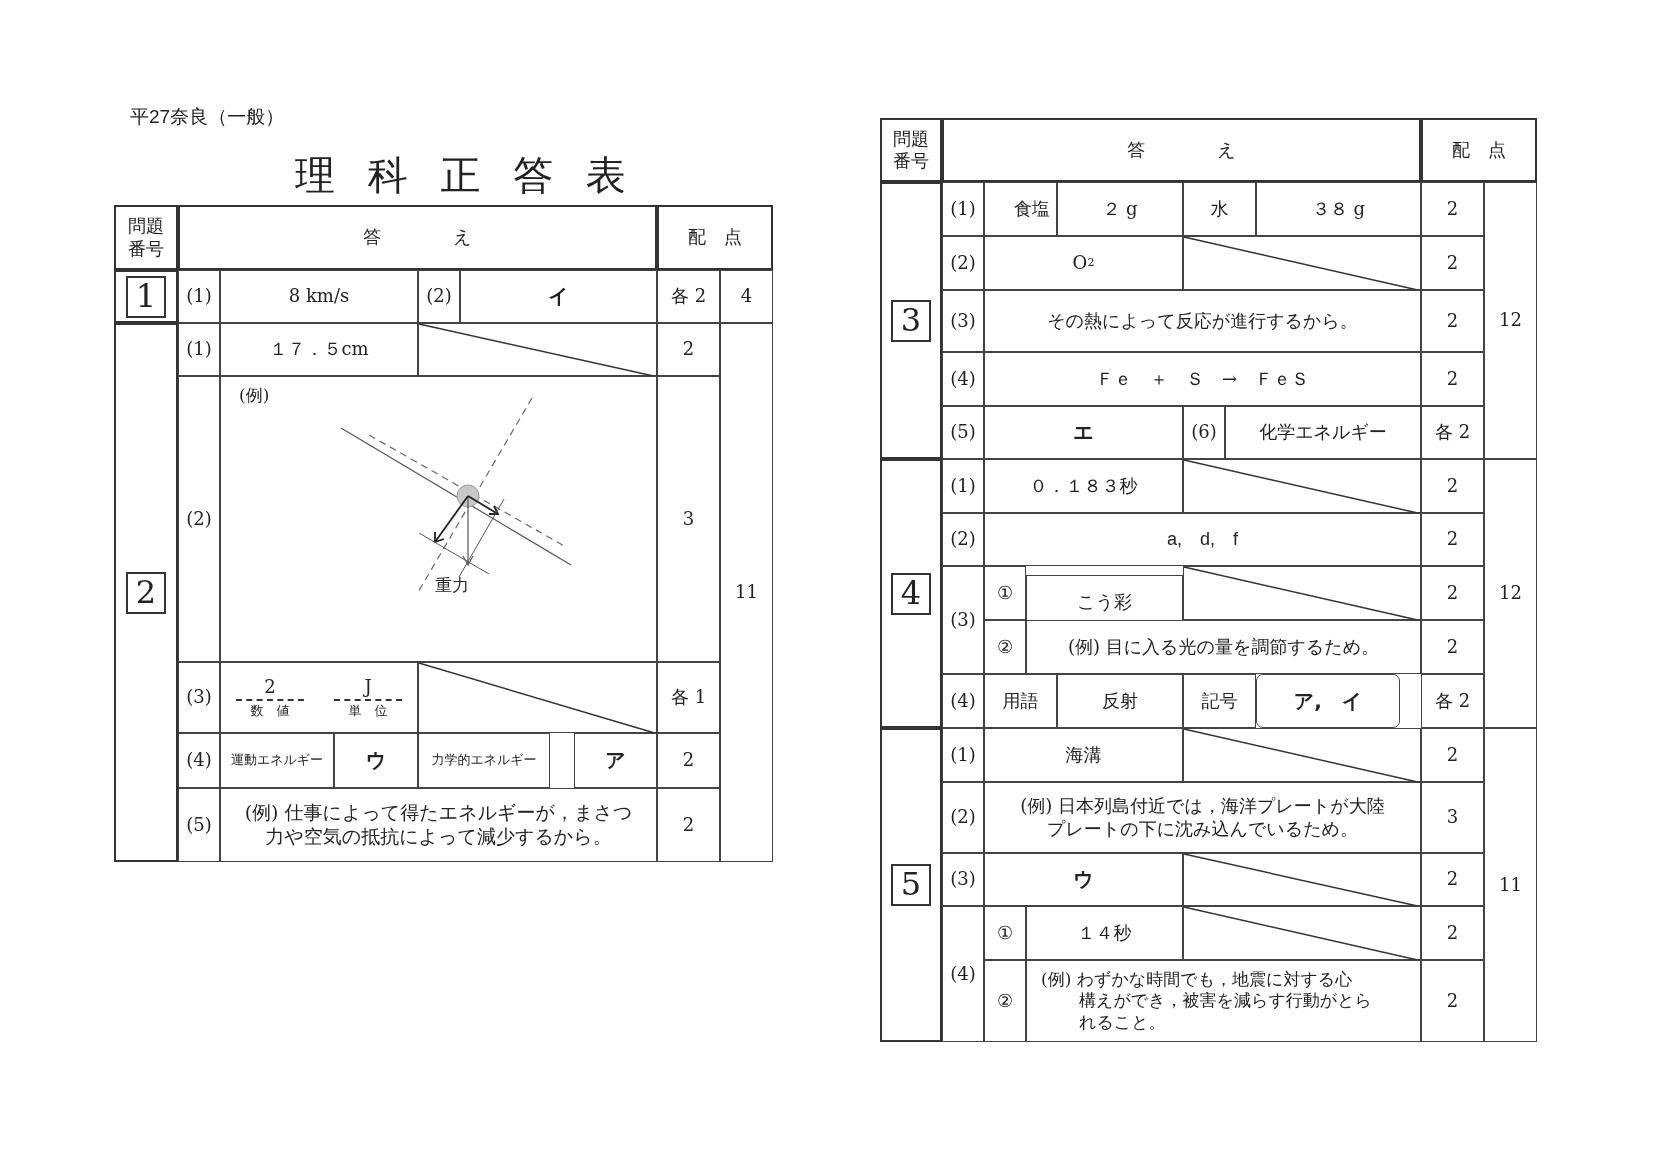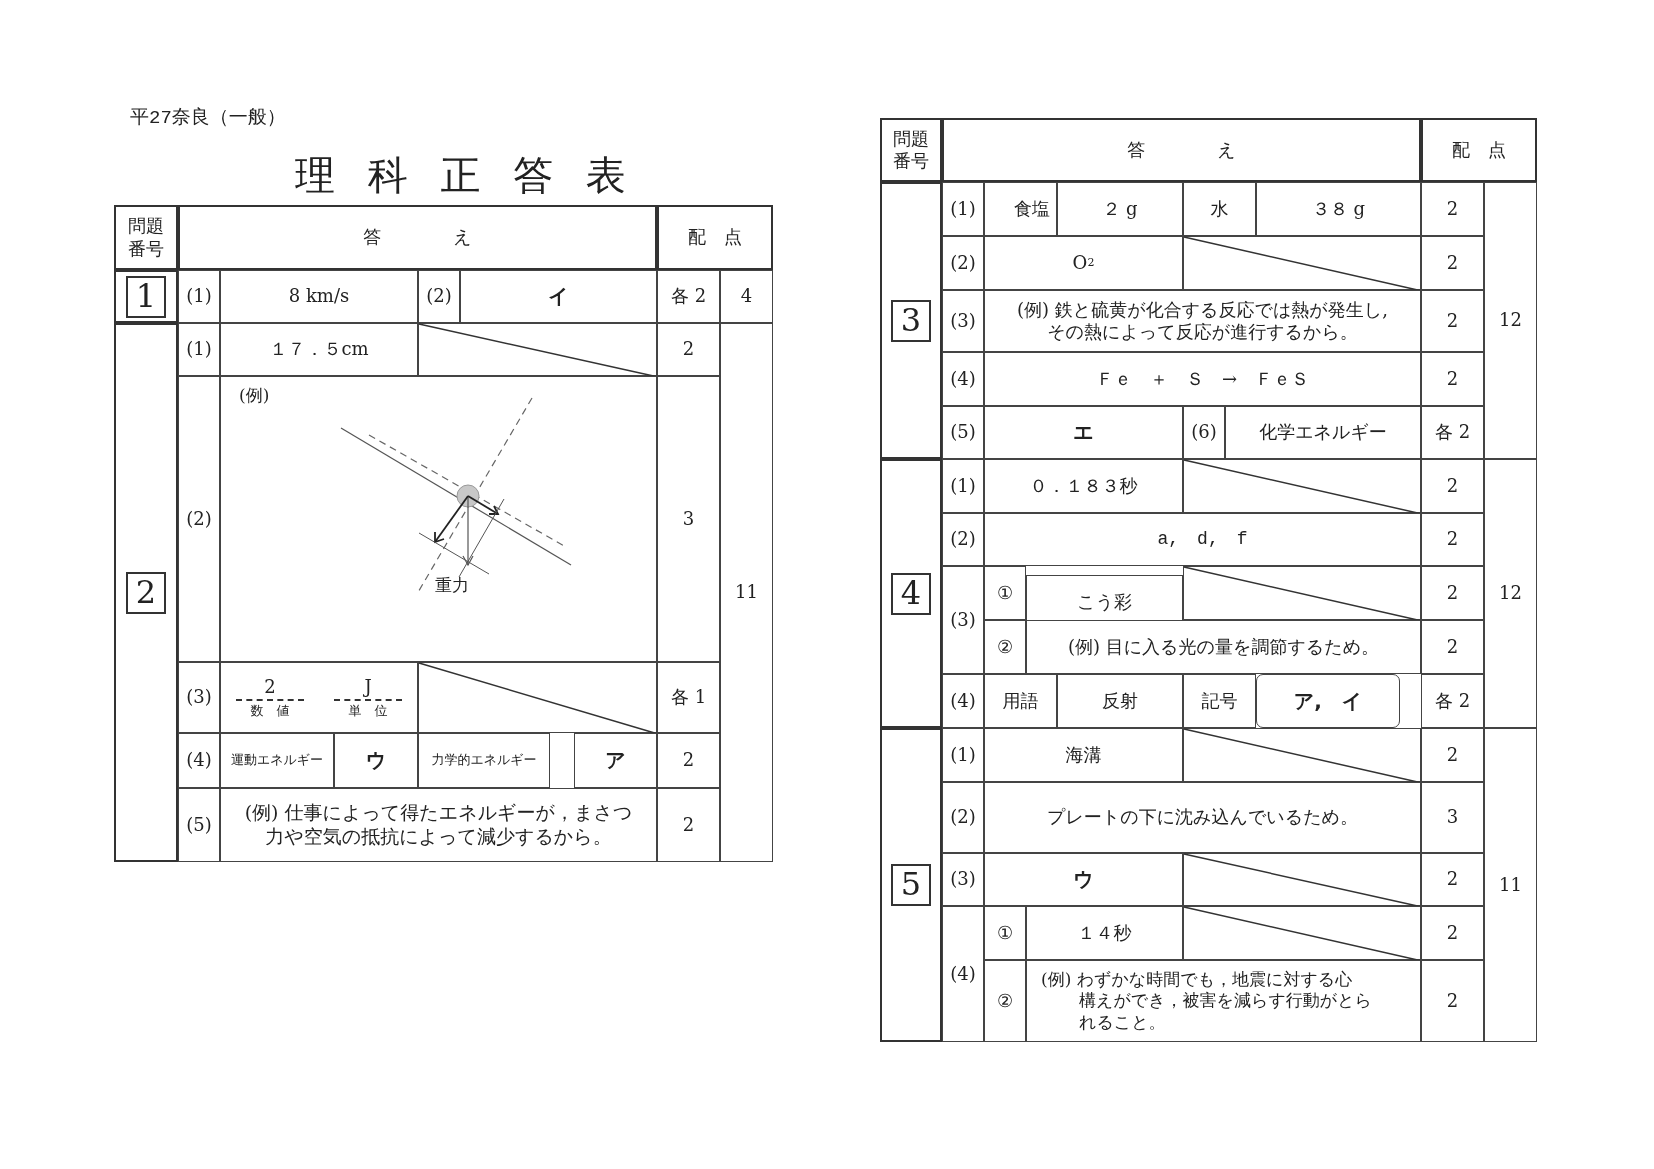--- a/index.html
+++ b/index.html
@@ -5,21 +5,21 @@
   html,body{margin:0;padding:0;background:#fff;}
   body{width:1654px;height:1169px;position:relative;overflow:hidden;
        font-family:"DejaVu Serif","Liberation Serif",serif;color:#222;}
   .abs{position:absolute;box-sizing:border-box;}
   .cell{position:absolute;box-sizing:border-box;border:1.5px solid #444;
         display:flex;align-items:center;justify-content:center;text-align:center;
         font-size:18px;line-height:1.25;background:#fff;}
   .thick{border-width:2.5px;border-color:#333;}
   .num-box{display:inline-block;border:2px solid #333;width:36px;height:38px;line-height:36px;
            font-size:32px;text-align:center;font-family:"DejaVu Serif",serif;}
-  .sans{font-family:Liberation Mono, monospace;}
+  .sans{font-family:Liberation Sans, sans-serif;}
   .small{font-size:13px;}
   .kata{font-family:"DejaVu Sans",sans-serif;font-weight:bold;font-size:20px;}
   .diag{position:absolute;inset:0;}
   svg{overflow:visible;}
 </style>
 </head>
 <body>
 
 <div class="abs sans" style="left:130px;top:104px;font-size:19px;">平27奈良（一般）</div>
 <div class="abs" style="left:295px;top:148px;font-size:40px;letter-spacing:0.25em;">理 科 正 答 表</div>
@@ -150,21 +150,20 @@
   </div>
   <div class="cell" style="left:1183px;top:236px;width:238px;height:54px;">
     <svg class="diag" width="238" height="54">
         <line x1="0" y1="0" x2="238" y2="54" stroke="#333" stroke-width="1.5"></line>
       </svg>
   </div>
   <div class="cell" style="left:1421px;top:236px;width:63px;height:54px;">2</div>
 
   <div class="cell" style="left:942px;top:290px;width:42px;height:62px;">(3)</div>
   <div class="cell" style="left:984px;top:290px;width:437px;height:62px;flex-direction:column;font-size:18px;">
-    <span>(例) 鉄と硫黄が化合する反応では熱が発生し,</span>
     <span>その熱によって反応が進行するから。</span>
   </div>
   <div class="cell" style="left:1421px;top:290px;width:63px;height:62px;">2</div>
 
   <div class="cell" style="left:942px;top:352px;width:42px;height:54px;">(4)</div>
   <div class="cell" style="left:984px;top:352px;width:437px;height:54px;">Ｆｅ　＋　Ｓ　→　ＦｅＳ</div>
   <div class="cell" style="left:1421px;top:352px;width:63px;height:54px;">2</div>
 
   <div class="cell" style="left:942px;top:406px;width:42px;height:53px;">(5)</div>
   <div class="cell kata" style="left:984px;top:406px;width:199px;height:53px;">エ</div>
@@ -219,20 +218,21 @@
   <div class="cell" style="left:984px;top:728px;width:199px;height:54px;">海溝</div>
   <div class="cell" style="left:1183px;top:728px;width:238px;height:54px;">
     <svg class="diag" width="238" height="54">
         <line x1="0" y1="0" x2="238" y2="54" stroke="#333" stroke-width="1.5"></line>
       </svg>
   </div>
   <div class="cell" style="left:1421px;top:728px;width:63px;height:54px;">2</div>
 
   <div class="cell" style="left:942px;top:782px;width:42px;height:71px;">(2)</div>
   <div class="cell" style="left:984px;top:782px;width:437px;height:71px;flex-direction:column;">
+    <span>(例) 日本列島付近では，海洋プレートが大陸</span>
     <span>プレートの下に沈み込んでいるため。</span>
   </div>
   <div class="cell" style="left:1421px;top:782px;width:63px;height:71px;">3</div>
 
   <div class="cell" style="left:942px;top:853px;width:42px;height:53px;">(3)</div>
   <div class="cell kata" style="left:984px;top:853px;width:199px;height:53px;">ウ</div>
   <div class="cell" style="left:1183px;top:853px;width:238px;height:53px;">
     <svg class="diag" width="238" height="53">
         <line x1="0" y1="0" x2="238" y2="53" stroke="#333" stroke-width="1.5"></line>
       </svg>

